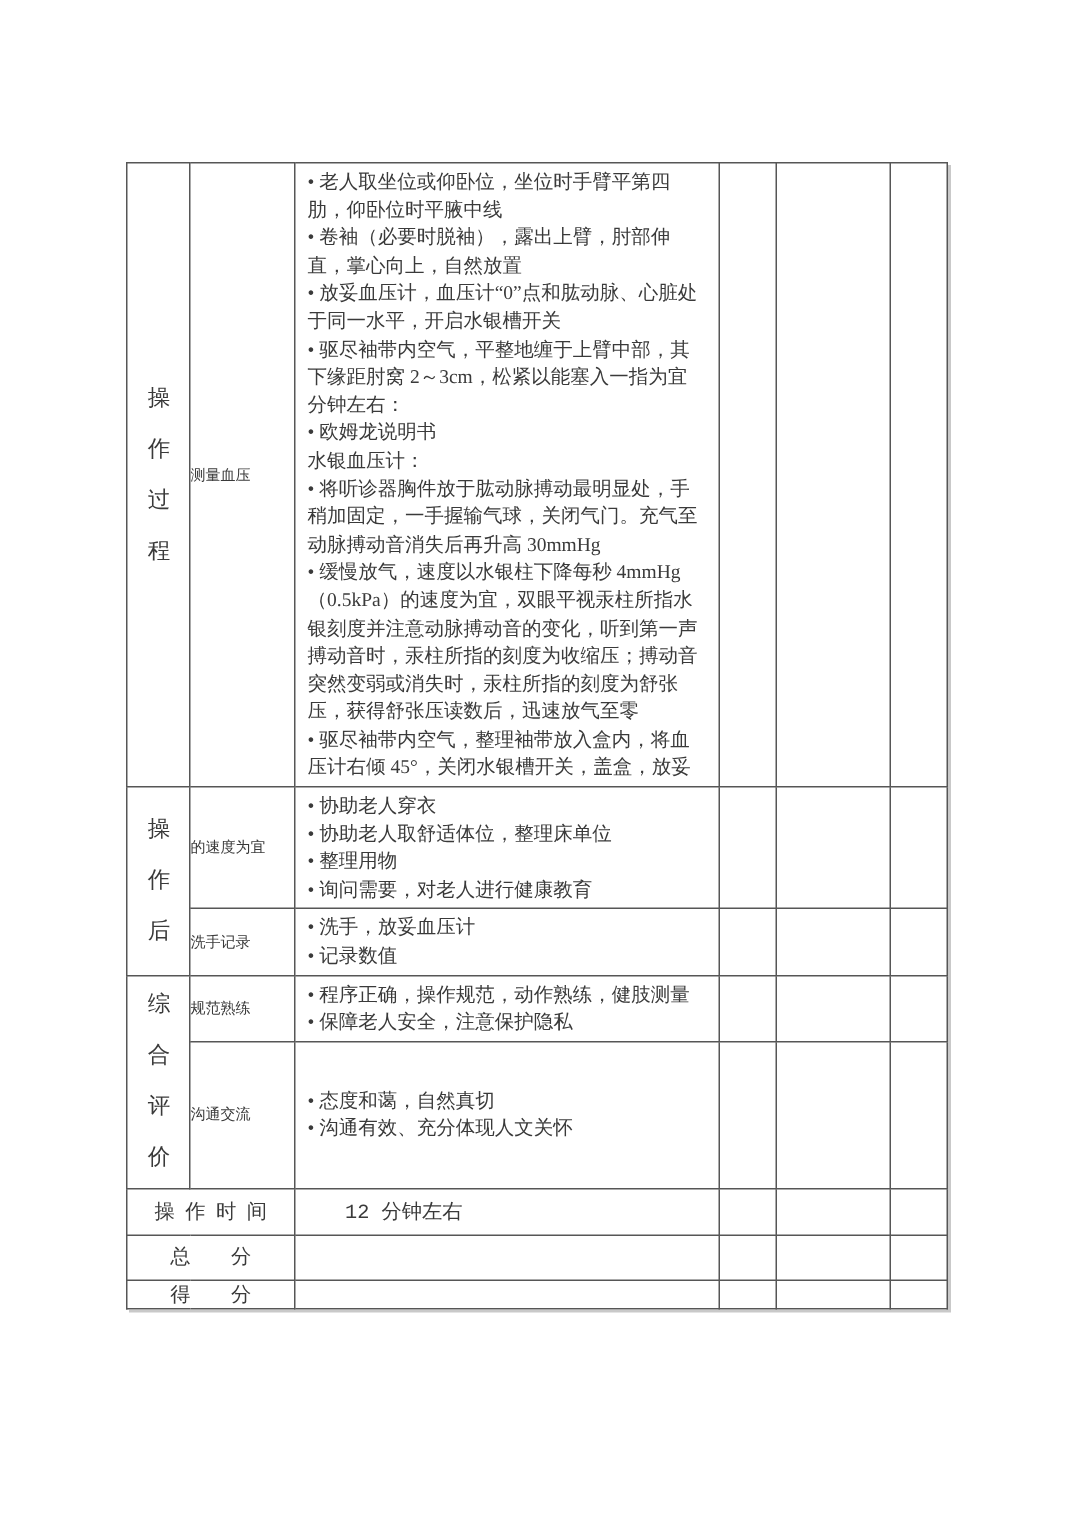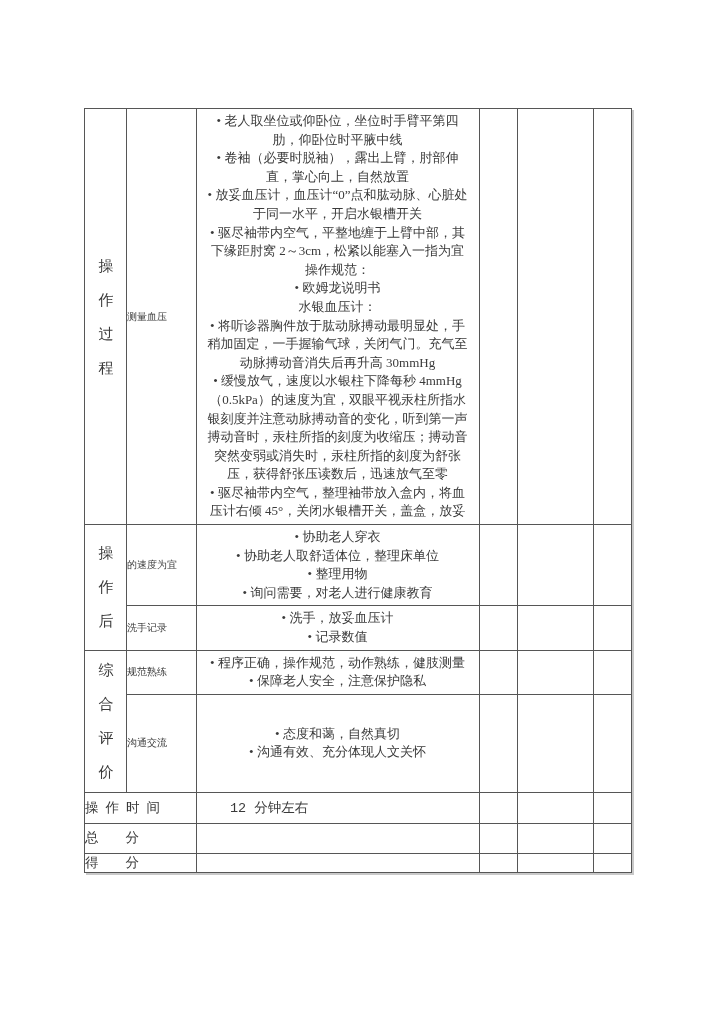--- a/index.html
+++ b/index.html
@@ -49,29 +49,29 @@
     font-size: 10px;
   }
   
   td.contentcell {
     vertical-align: middle;
     padding: 3px 9px 3px 8px;
     font-size: 13px;
     line-height: 18.6px;
   }
   .contentcell .line {
-    text-align: center;
+    text-align: left;
   }
   
   td.scorecell {
     background: #ffffff;
   }
   
   td.flabel {
-    text-align: left;
+    text-align: center;
     vertical-align: middle;
     font-size: 13.5px;
     margin-top: 39px;
   }
   td.flabel.spaced .ftext {
     letter-spacing: 7px;
     margin-right: -7px;
     display: inline-block;
   }
   td.fvalue {
@@ -106,21 +106,21 @@
       <tr class="r-main">
     <td class="vcell">
       <span class="vlabel">操作过程</span>
     </td>
     <td class="subcell">测量血压</td>
     <td class="contentcell">
           <div class="line">• 老人取坐位或仰卧位，坐位时手臂平第四肋，仰卧位时平腋中线</div>
           <div class="line">• 卷袖（必要时脱袖），露出上臂，肘部伸直，掌心向上，自然放置</div>
           <div class="line">• 放妥血压计，血压计“0”点和肱动脉、心脏处于同一水平，开启水银槽开关</div>
           <div class="line">• 驱尽袖带内空气，平整地缠于上臂中部，其下缘距肘窝 2～3cm，松紧以能塞入一指为宜</div>
-          <div class="line">操作规范：</div>
+          <div class="line">分钟左右：</div>
           <div class="line">• 欧姆龙说明书</div>
           <div class="line">水银血压计：</div>
           <div class="line">• 将听诊器胸件放于肱动脉搏动最明显处，手稍加固定，一手握输气球，关闭气门。充气至动脉搏动音消失后再升高 30mmHg</div>
           <div class="line">• 缓慢放气，速度以水银柱下降每秒 4mmHg（0.5kPa）的速度为宜，双眼平视汞柱所指水银刻度并注意动脉搏动音的变化，听到第一声搏动音时，汞柱所指的刻度为收缩压；搏动音突然变弱或消失时，汞柱所指的刻度为舒张压，获得舒张压读数后，迅速放气至零</div>
           <div class="line">• 驱尽袖带内空气，整理袖带放入盒内，将血压计右倾 45°，关闭水银槽开关，盖盒，放妥</div>
         </td>
     <td class="scorecell"></td>
     <td class="scorecell"></td>
     <td class="scorecell"></td>
   </tr>

